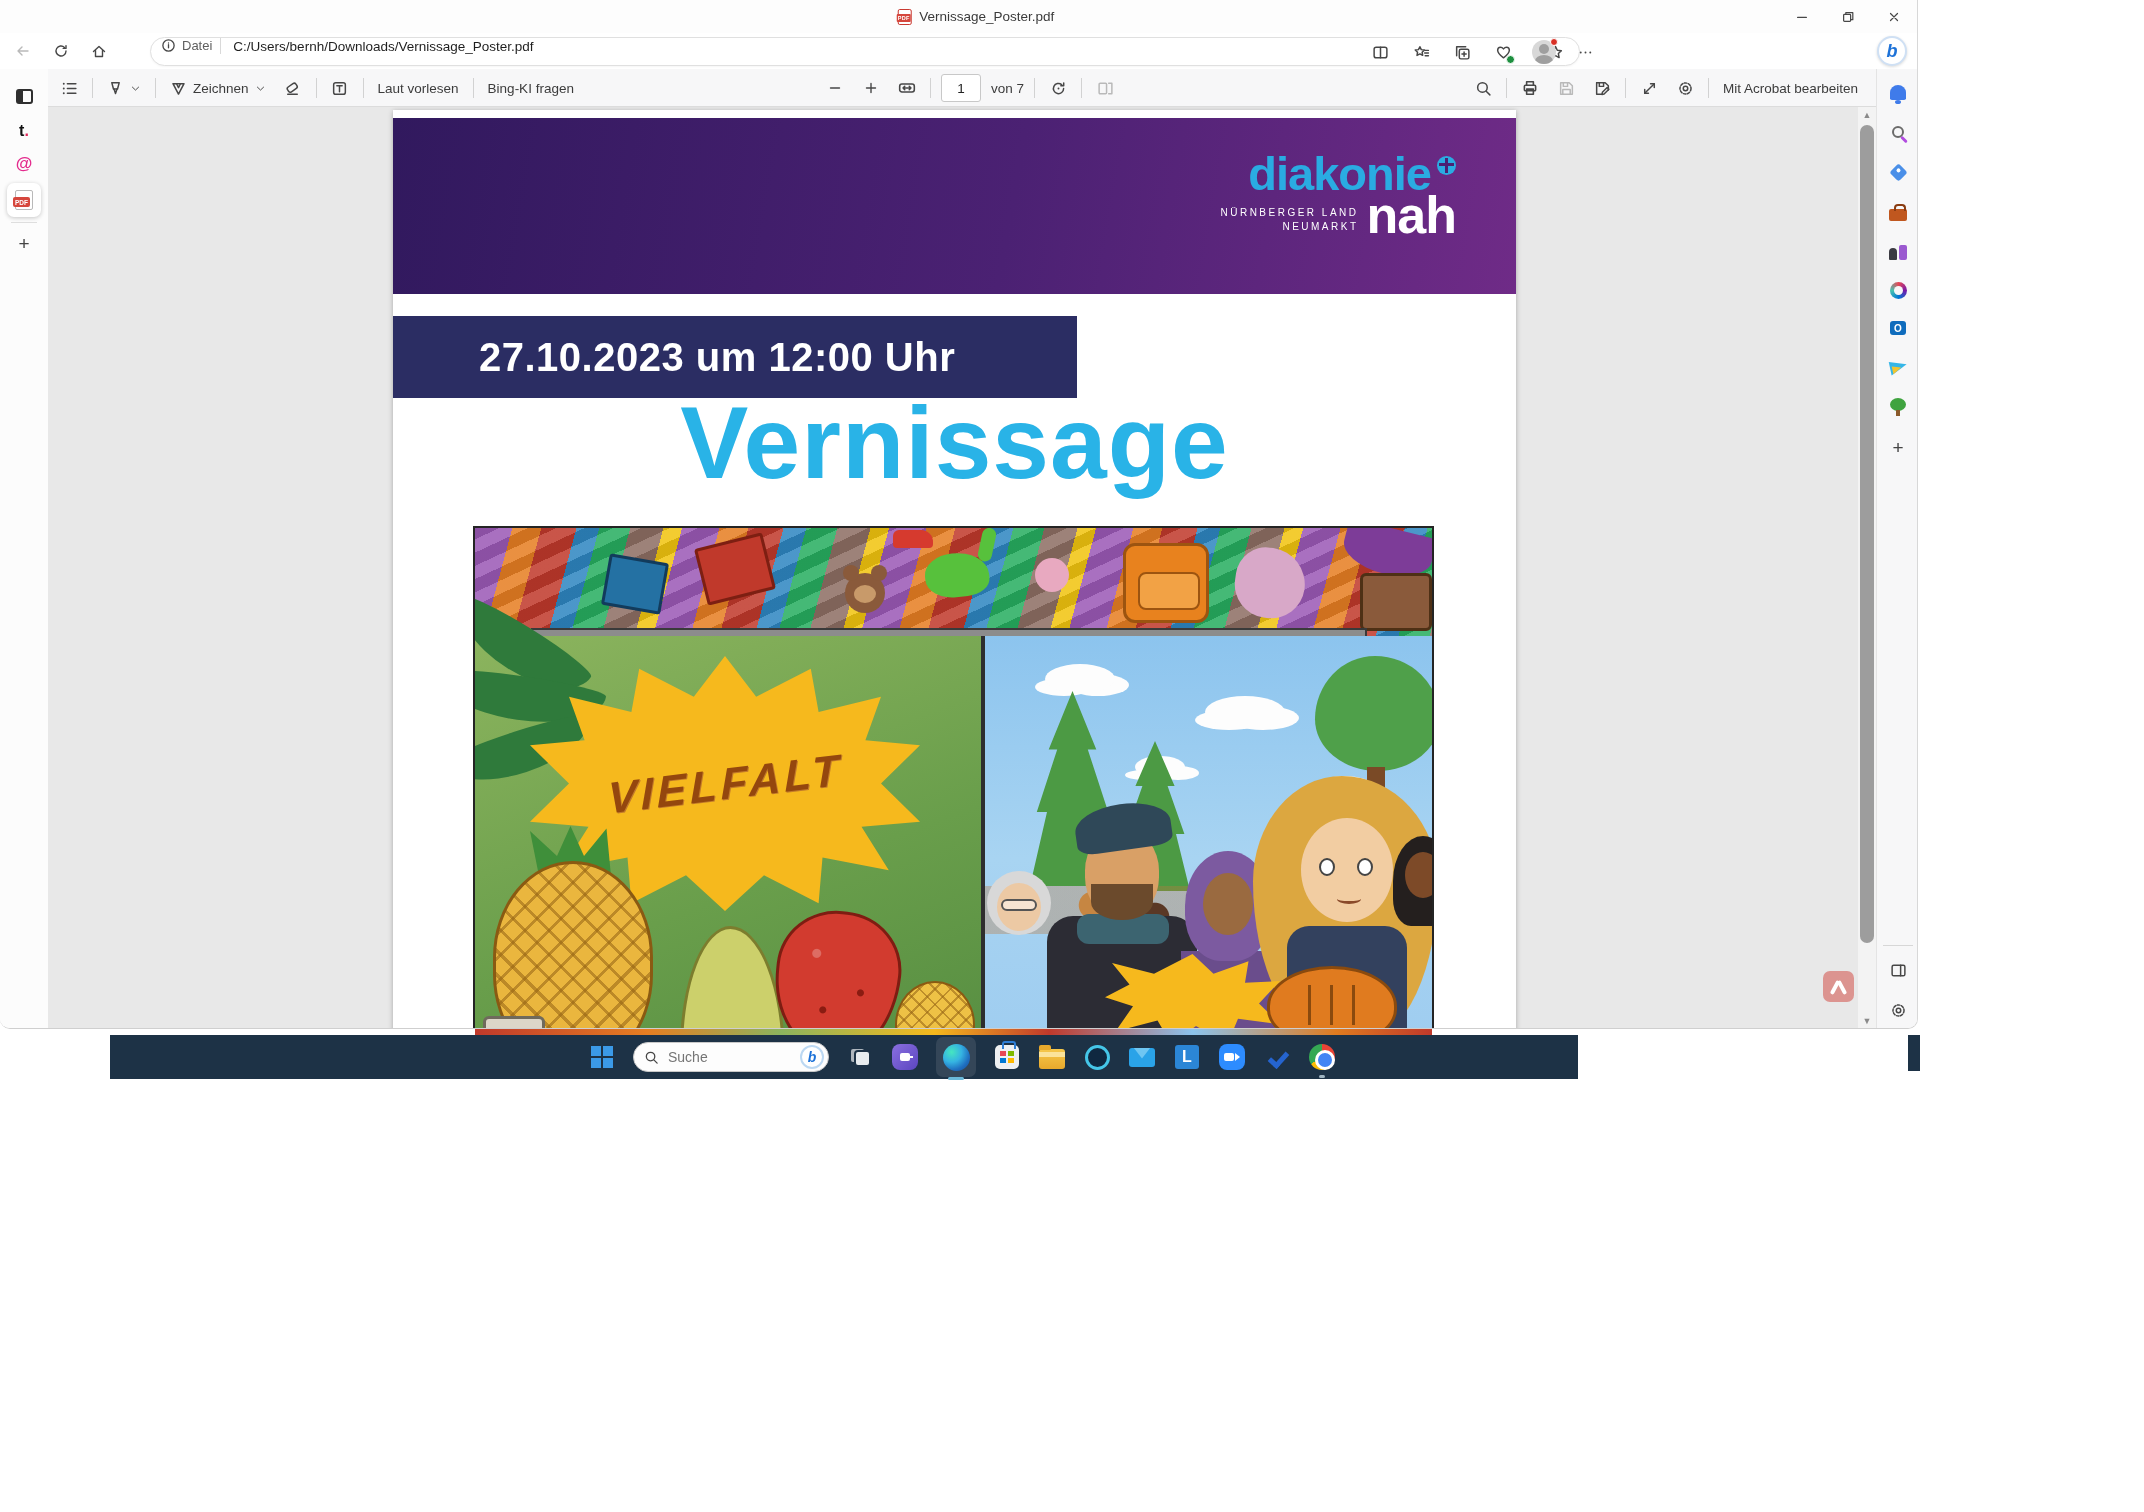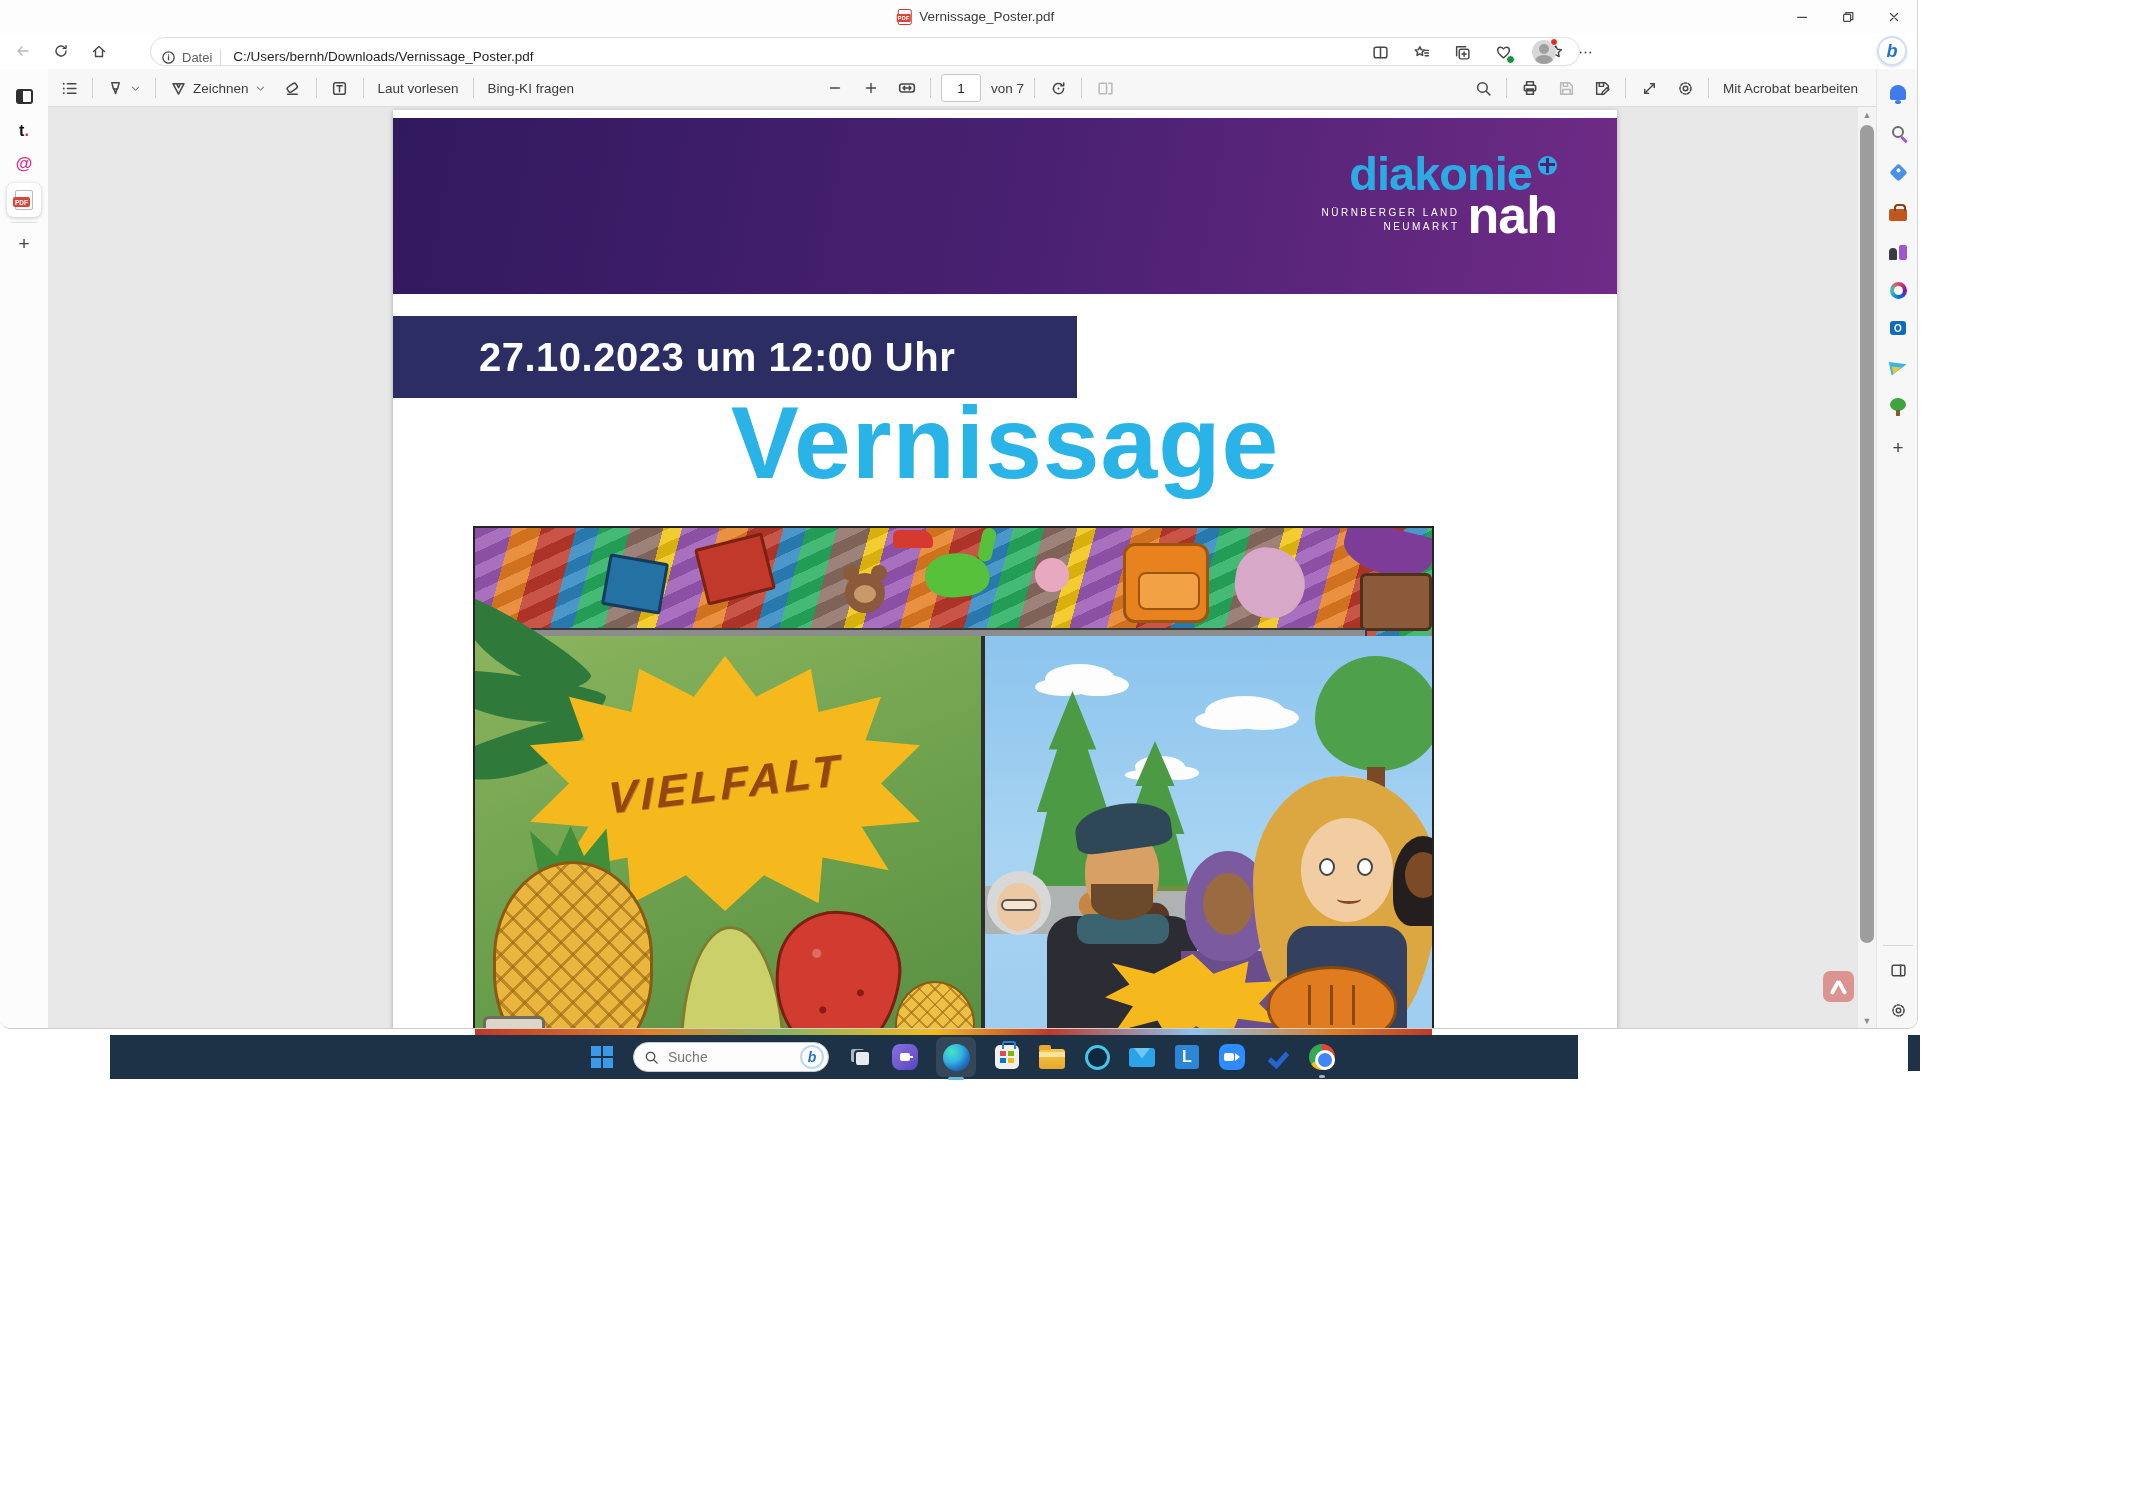--- a/index.html
+++ b/index.html
@@ -21,21 +21,21 @@
   .wbtn{width:46px;height:33px;display:flex;align-items:center;justify-content:center;}
   .wbtn svg{stroke:#3c3c3c;}
 
   svg.i{fill:none;stroke:#474747;stroke-width:1.4;stroke-linecap:round;stroke-linejoin:round;display:block;}
   svg.i.dis{stroke:#b9b9b9;}
 
   
   .addressrow{position:absolute;left:0;top:33px;width:100%;height:36px;background:#fff;display:flex;align-items:center;}
   .navbtn{width:30px;height:30px;display:flex;align-items:center;justify-content:center;margin-left:8px;}
   .addrpill{position:absolute;left:150px;top:4px;width:1430px;height:29px;border:1px solid #e0e0e0;border-radius:15px;
-            background:#fff;display:flex;align-items:flex-end;padding:0 10px;box-shadow:0 1px 2px rgba(0,0,0,.04);}
+            background:#fff;display:flex;align-items:flex-start;padding:0 10px;box-shadow:0 1px 2px rgba(0,0,0,.04);}
   .addr-label{font-size:13px;color:#5f5f5f;margin:0 8px 0 6px;}
   .addr-sep{width:1px;height:16px;background:#d9d9d9;margin-right:10px;}
   .addr-url{font-size:13.5px;color:#1f1f1f;flex:1;border:none;outline:none;background:transparent;}
   .addr-icons{position:absolute;right:318px;top:4px;height:30px;display:flex;align-items:center;gap:13px;}
   .aicon{width:28px;height:28px;display:flex;align-items:center;justify-content:center;position:relative;}
   .avatar{width:24px;height:24px;border-radius:50%;background:#d8d8d8;position:relative;overflow:hidden;}
   .avatar::before{content:"";position:absolute;left:7px;top:4px;width:10px;height:10px;border-radius:50%;background:#9f9f9f;}
   .avatar::after{content:"";position:absolute;left:3px;top:15px;width:18px;height:12px;border-radius:50%;background:#9f9f9f;}
   .reddot{position:absolute;right:0px;top:0px;width:8px;height:8px;border-radius:50%;background:#d93025;border:1.5px solid #fff;}
   .greendot{position:absolute;right:2px;bottom:2px;width:9px;height:9px;border-radius:50%;background:#1d8f3f;border:1.5px solid #fff;}
@@ -47,21 +47,21 @@
   .pdftoolbar{position:absolute;left:0;top:69px;width:100%;height:38px;background:#f7f7f8;border-bottom:1px solid #dcdcdc;}
   .tgroup{position:absolute;top:0;height:38px;display:flex;align-items:center;gap:10px;}
   .tbtn{height:30px;min-width:26px;display:flex;align-items:center;justify-content:center;gap:6px;padding:0 4px;border-radius:4px;}
   .tlabel{font-size:13.5px;color:#3c3c3c;white-space:nowrap;}
   .tdiv{width:1px;height:20px;background:#d2d2d2;}
   .pagebox{width:40px;height:28px;background:#fff;border:1px solid #c8c8c8;border-radius:3px;text-align:center;
            font-size:13.5px;color:#222;outline:none;}
 
   
   .content{position:absolute;left:48px;top:107px;width:1810px;height:922px;background:#e8e8e8;overflow:hidden;}
-  .page{position:absolute;left:345px;top:3px;width:1224px;height:930px;background:#fff;box-shadow:0 1px 5px rgba(0,0,0,.28);}
+  .page{position:absolute;left:345px;top:3px;width:1123px;height:930px;background:#fff;box-shadow:0 1px 5px rgba(0,0,0,.28);}
 
   .poster-header{position:absolute;left:0;top:8px;width:100%;height:176px;
       background:linear-gradient(100deg,#31195e 0%,#4b2173 55%,#6f2b87 100%);}
   .logo{position:absolute;right:60px;top:36px;width:320px;}
   .logo-brand-row{display:flex;align-items:flex-start;justify-content:flex-end;gap:6px;}
   .logo-brand{font-size:47px;font-weight:bold;color:#2aabe2;line-height:.85;letter-spacing:-1px;}
   .crown-cross{width:19px;height:19px;border-radius:50%;background:#2aabe2;position:relative;margin-top:2px;}
   .crown-cross::before{content:"";position:absolute;left:8px;top:2px;width:3px;height:15px;background:#4b2173;}
   .crown-cross::after{content:"";position:absolute;left:2px;top:7px;width:15px;height:3px;background:#4b2173;}
   .logo-sub-row{display:flex;align-items:flex-end;justify-content:flex-end;gap:8px;margin-top:2px;}

